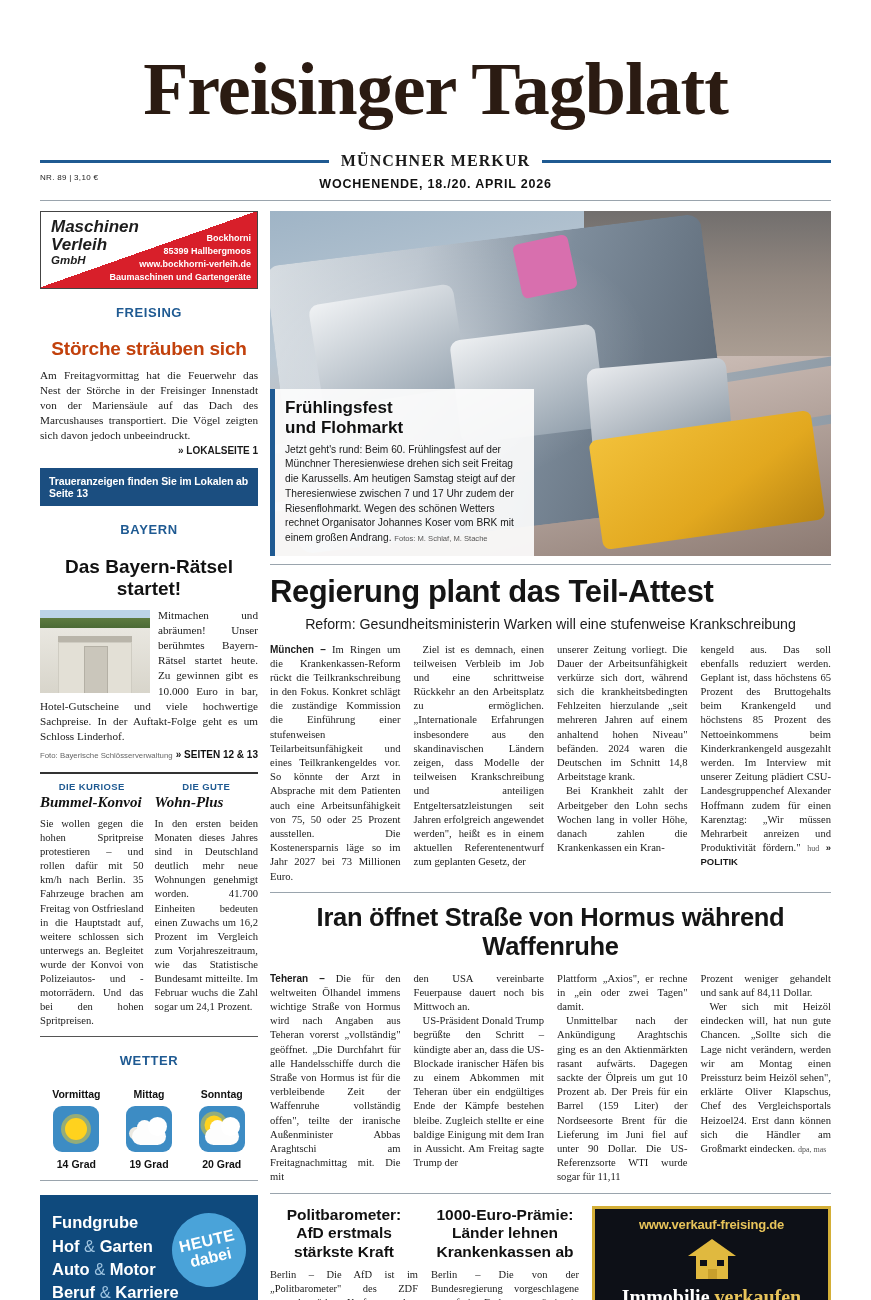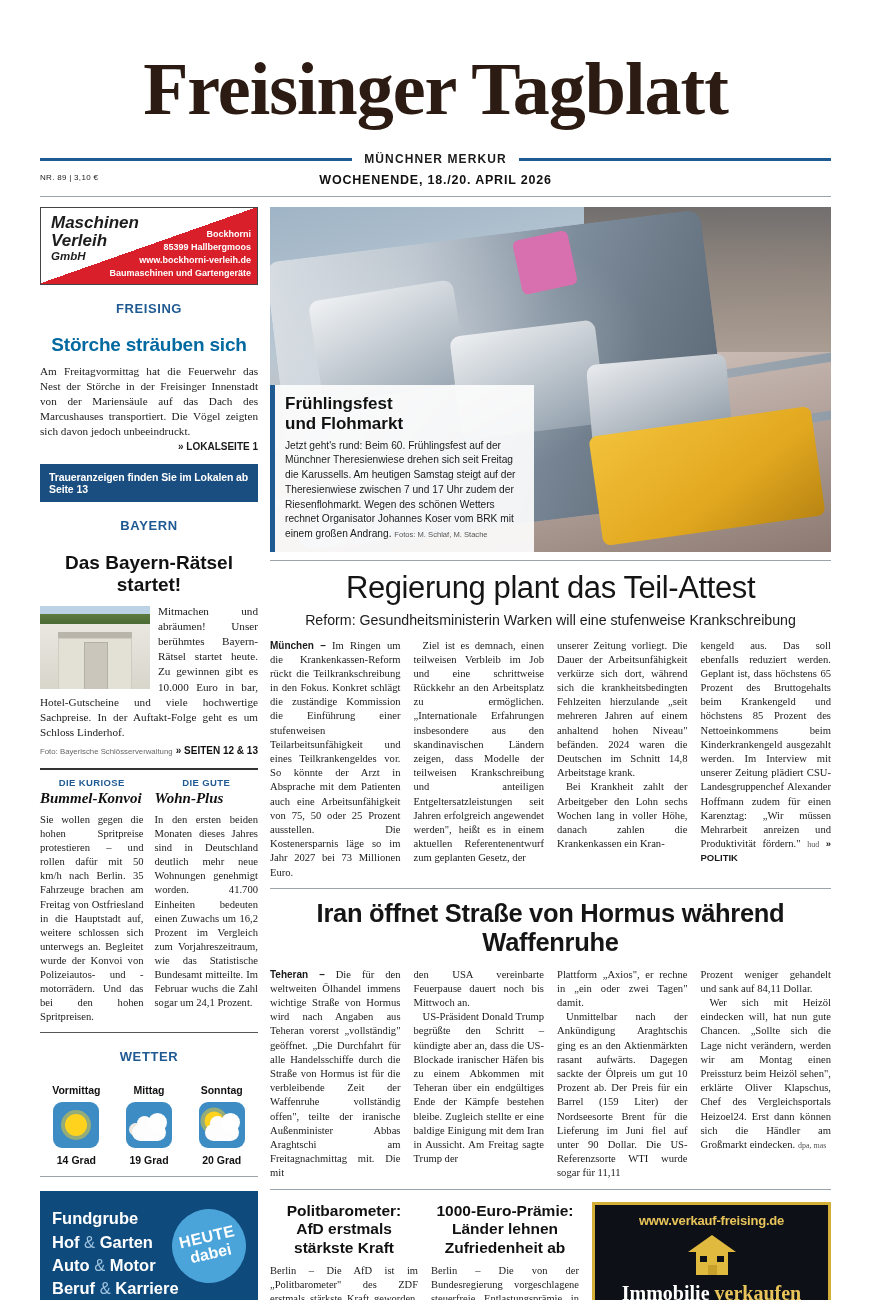--- a/index.html
+++ b/index.html
@@ -22,22 +22,22 @@
     color: #2b1b12;
     line-height: 1;
     white-space: nowrap;
   }
   .masthead-rule-row {
     display: flex; align-items: center; gap: 12px;
     margin-top: 26px;
   }
   .masthead-rule { flex: 1; height: 3px; background: #1f5a92; }
   .masthead-sub {
-    font-size: 12px; font-weight: bold; letter-spacing: 1.1px;
-    color: #1b1b1b; white-space: nowrap;
+    font-size: 16px; font-weight: bold; letter-spacing: 1.1px;
+    color: #1b1b1b; white-space: nowrap; font-family: Liberation Serif, serif;
   }
   .masthead-date {
     margin-top: 7px;
     font-size: 12.5px; font-weight: bold; letter-spacing: 0.8px;
     color: #111;
   }
   .issue-line {
     position: absolute; left: 40px; top: 173px;
     font-size: 8px; font-weight: normal; letter-spacing: .3px; color: #222;
   }
@@ -73,21 +73,21 @@
 
   
   .sec-head { display: flex; align-items: center; gap: 8px; margin-top: 16px; flex-direction: column; }
   .sec-head .label {
     font-size: 13px; font-weight: bold; letter-spacing: .6px; color: #1f5a92;
   }
   .sec-head .line { flex: 1; height: 2px; background: #1f5a92; }
 
   .lead-title {
     font-size: 19px; font-weight: bold; text-align: center;
-    margin-top: 10px; color: #0369a1; letter-spacing: -.2px;
+    margin-top: 10px; color: #c2410c; letter-spacing: -.2px;
   }
   .lead-body {
     font-family: "Liberation Serif", serif;
     font-size: 11.2px; line-height: 1.35; text-align: justify;
     margin-top: 8px; color: #1a1a1a;
   }
   .ref { font-family: "Liberation Sans", sans-serif; font-weight: bold; font-size: 10px; white-space: nowrap; }
   .ref-right { text-align: right; display: block; }
 
   .banner-trauer {
@@ -249,21 +249,21 @@
     font-size: 17px; font-weight: bold; color: #111; line-height: 1.12;
   }
   .hero-ov-body {
     font-size: 10.2px; line-height: 1.45; color: #1a1a1a; margin-top: 6px;
   }
   .hero-ov-credit { font-size: 7.6px; color: #555; }
 
   
   .art-rule { height: 1px; background: #9aa4ad; margin-top: 8px; }
   .art-headline {
-    font-size: 31px; font-weight: normal; text-align: center;
+    font-size: 31px; font-weight: bold; 
     margin-top: 11px; color: #151515; letter-spacing: -.4px; line-height: 1.05;
   }
   .art-sub {
     font-size: 14.2px; text-align: center; margin-top: 7px; color: #1c1c1c;
   }
   .art-cols-3 {
     display: flex; gap: 13px; margin-top: 11px;
   }
   .art-col { flex: 1; }
   .art-body {
@@ -542,21 +542,21 @@
           </div>
           <div class="bot-body">
             <span class="dateline">Berlin –</span><span> Die AfD ist im „Politbarometer" des ZDF erstmals stärkste Kraft geworden. Sie überflügelte mit einem Zustimmungswert von 26 Prozent zum ersten Mal die CDU/CSU (25). Die Zufriedenheit mit Friedrich Merz und seiner Regierung sank auf ein Rekordtief: 65 Prozent bescheinigten dem Kanzler schlechte Arbeit, mit der Regierung als Ganzes waren 63 Prozent unzufrieden. Einen Tiefstwert verzeichnete auch die SPD, die erstmals auf nur 12 Prozent fiel – das war ein Punkt weniger als bei der Erhebung im März. Die Grünen erreichten 14 Prozent (– 1), die Linke legte einen Punkt zu auf 11, die Union verlor einen Punkt, die AfD blieb stabil.</span>
           </div>
         </div>
 
         <div class="bot-col">
           <div class="bot-title">
             <div>1000-Euro-Prämie:</div>
             <div>Länder lehnen</div>
-            <div>Zufriedenheit ab</div>
+            <div>Krankenkassen ab</div>
           </div>
           <div class="bot-body">
             <span class="dateline">Berlin –</span><span> Die von der Bundesregierung vorgeschlagene steuerfreie Entlastungsprämie in Höhe von 1000 Euro stößt bei den Bundesländern laut einem Bericht der „Bild" auf Widerstand. Eine Umfrage unter allen 16 Landesregierungen habe ergeben, dass derzeit kein Land bereit sei, die Bonuszahlung an seine Beamten und Angestellten auszuschütten. Die Bundesregierung peilt eine Ausweitung der geplanten Steuerfreiheit auf 2027 an. Während Länder wie Bayern oder Thüringen angeben, keine endgültige Entscheidung getroffen zu haben, reagieren andere ablehnend. Sie verweisen etwa auf die Kosten der Tariferhöhung im öffentlichen Dienst.</span>
           </div>
         </div>
 
         <div class="ad-immo">
           <div class="immo-url">www.verkauf-freising.de</div>
           <div class="immo-house">
             <div class="roof"></div>

